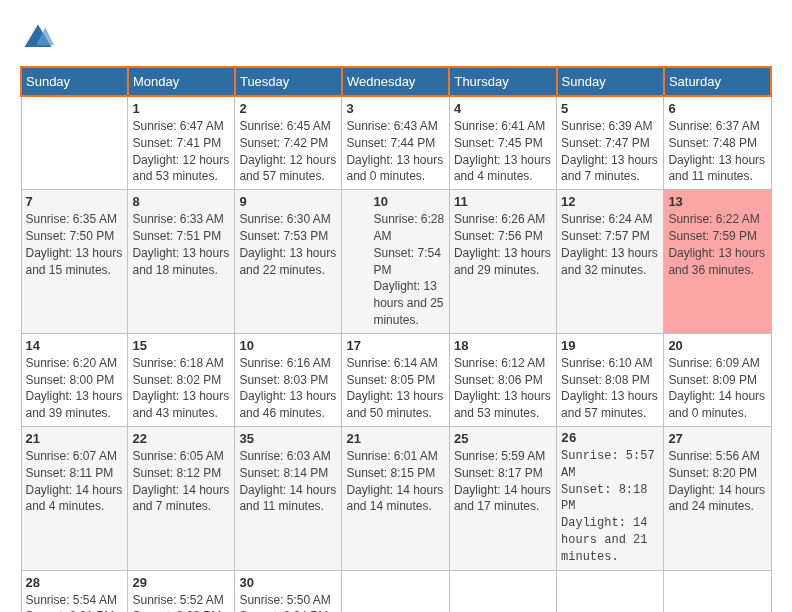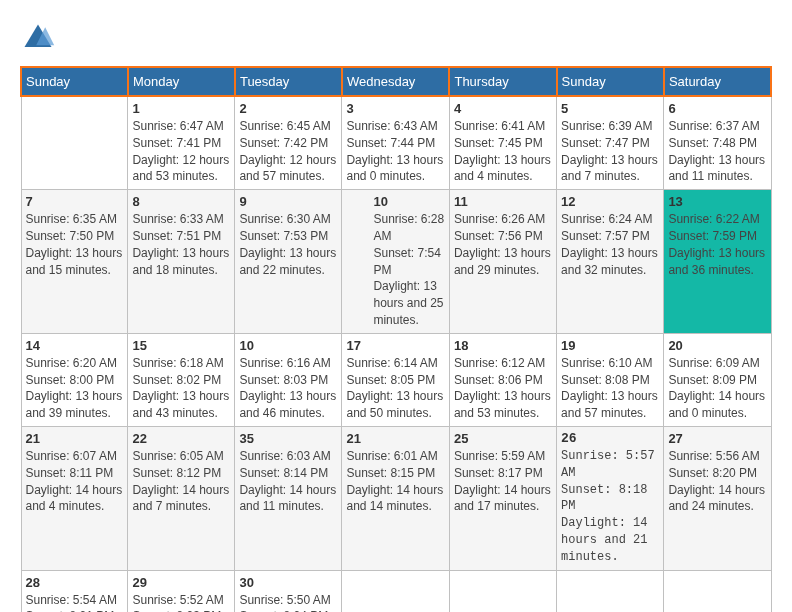--- a/index.html
+++ b/index.html
@@ -165,21 +165,21 @@
           <div class="day-info">Sunrise: 6:28 AM<br>Sunset: 7:54 PM<br>Daylight: 13 hours and 25 minutes.</div>
         </td>
         <td style="background: rgb(245, 245, 245);">
           <div class="day-number">11</div>
           <div class="day-info">Sunrise: 6:26 AM<br>Sunset: 7:56 PM<br>Daylight: 13 hours and 29 minutes.</div>
         </td>
         <td style="background: rgb(245, 245, 245);">
           <div class="day-number">12</div>
           <div class="day-info">Sunrise: 6:24 AM<br>Sunset: 7:57 PM<br>Daylight: 13 hours and 32 minutes.</div>
         </td>
-        <td style="background: #14b8a6;">
+        <td style="background: #fca5a5;">
           <div class="day-number">13</div>
           <div class="day-info">Sunrise: 6:22 AM<br>Sunset: 7:59 PM<br>Daylight: 13 hours and 36 minutes.</div>
         </td>
       </tr>
       <tr>
         <td>
           <div class="day-number">14</div>
           <div class="day-info">Sunrise: 6:20 AM<br>Sunset: 8:00 PM<br>Daylight: 13 hours and 39 minutes.</div>
         </td>
         <td>

